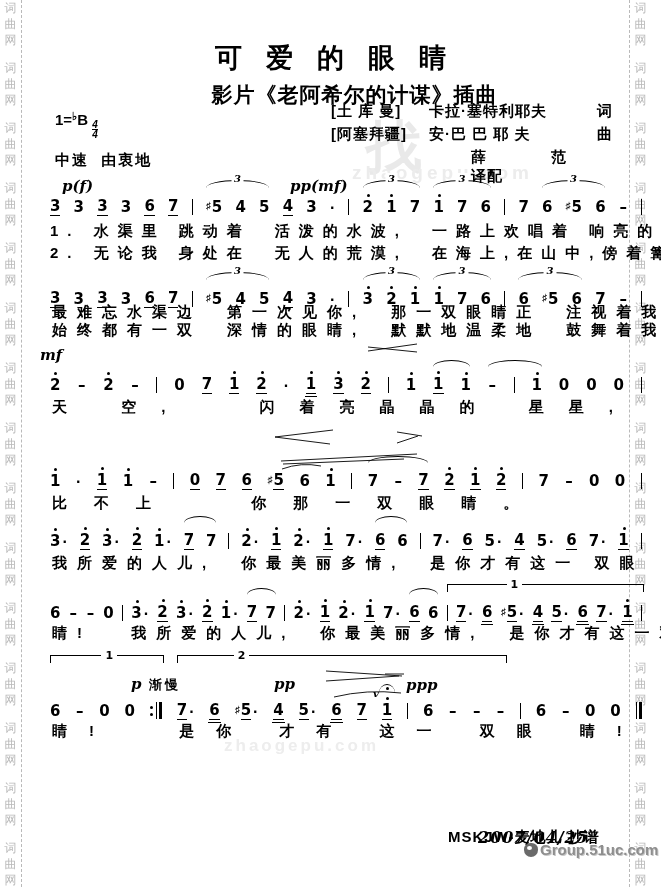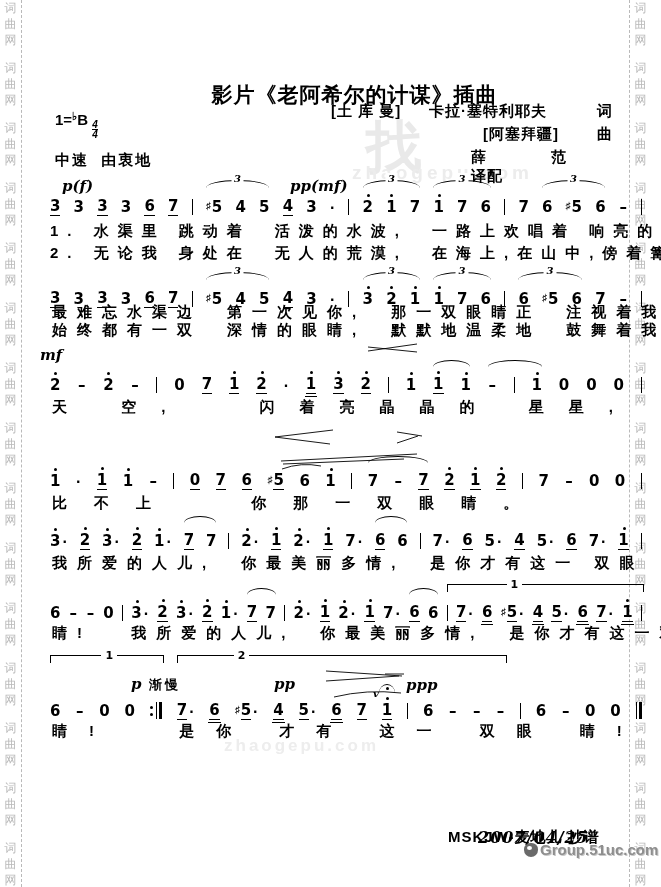--- a/index.html
+++ b/index.html
@@ -228,36 +228,38 @@
         <span>词</span>
         <span>曲</span>
         <span>网</span>
       </div>
     </div>
 
   <div class="bgwm-logo">找</div>
   <div class="bgwm-url1">zhaogepu.com</div>
   <div class="bgwm-url2">zhaogepu.com</div>
 
+  <h1 class="title">可爱的眼睛</h1>
   <div class="subtitle">影片《老阿希尔的计谋》插曲</div>
 
   <div class="keysig"><span>1=</span><span class="flat">♭</span><span>B</span><span class="frac">
         <i>4</i>
         <i class="den">4</i>
       </span></div>
 
   <div class="tempo">中速  由衷地</div>
   <div id="credits">
       <div class="credit-row" style="top: 102px; padding-left: 32px;">
         <span class="c-origin">[土 库 曼]</span>
         <span class="c-name">卡拉·塞特利耶夫</span>
         <span class="c-role">词</span>
       </div>
       <div class="credit-row" style="top: 125px;">
         <span class="c-origin">[阿塞拜疆]</span>
+        <span class="c-name">安·巴 巴 耶 夫</span>
         <span class="c-role">曲</span>
       </div>
       <div class="credit-row" style="top: 148px; flex-direction: column;">
         <span class="c-origin"></span>
         <span class="c-name">薛　　　　范</span>
         <span class="c-role">译配</span>
       </div>
     </div>
 
   <div id="score">

